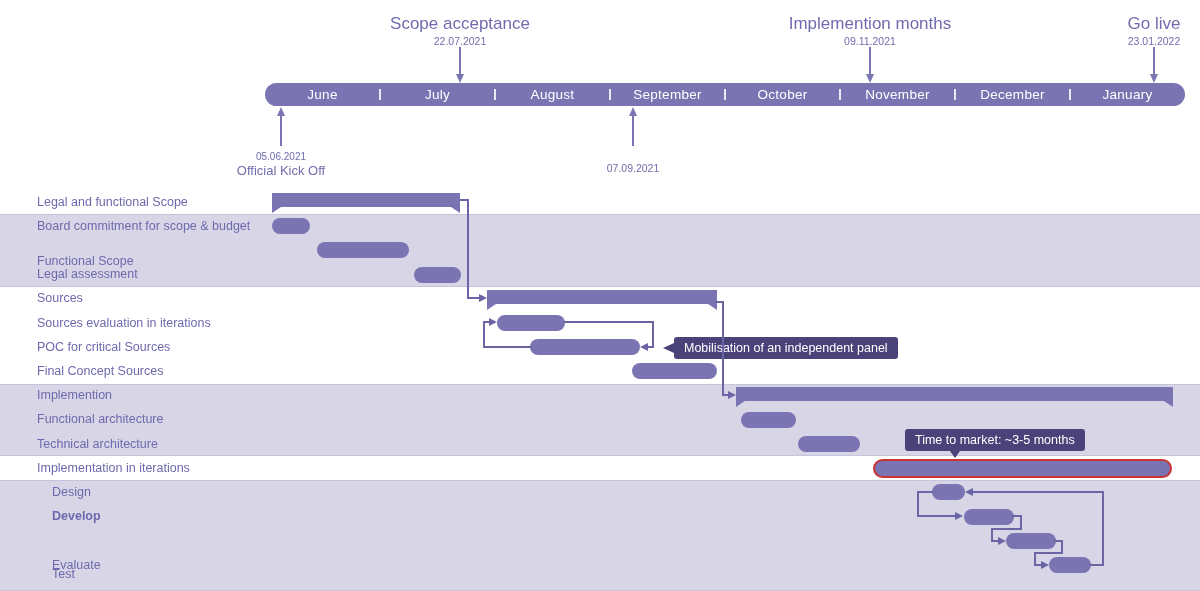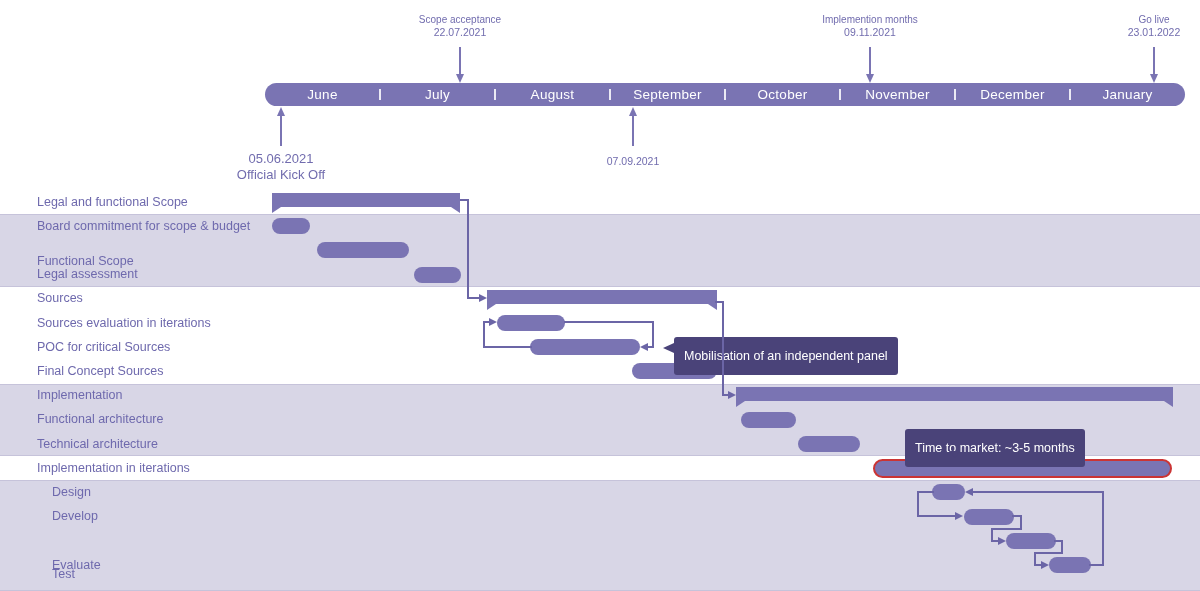--- a/index.html
+++ b/index.html
@@ -8,40 +8,40 @@
     background:#ffffff;font-family:"Liberation Sans",sans-serif;
     -webkit-font-smoothing:antialiased;
   }
   .band{position:absolute;left:0;width:1200px;background:#d8d6e6;
         border-top:1px solid #c6c3da;border-bottom:1px solid #c6c3da;box-sizing:border-box;z-index:0;}
   .row-label{position:absolute;font-size:12.5px;color:#6e69ad;z-index:1;white-space:nowrap;}
   .timeline-bar{position:absolute;background:#7a74b3;border-radius:12px;z-index:2;display:flex;align-items:center;}
   .month-cell{flex:1;text-align:center;color:#ffffff;font-size:13.5px;letter-spacing:.3px;}
   .month-divider{position:absolute;width:2px;height:11px;background:#ffffff;opacity:.85;z-index:3;}
   .ms-text{position:absolute;transform:translateX(-50%);width:230px;text-align:center;color:#716cae;z-index:2;}
-  .ms-title{font-size:10px;}
+  .ms-title{font-size:17px;}
   .ms-date{font-size:10.5px;margin-top:1px;}
   .ms-line{position:absolute;width:1.6px;background:#7a74b3;z-index:2;}
   .ms-head{position:absolute;width:0;height:0;z-index:2;}
   .ms-head.down{border-left:4.5px solid transparent;border-right:4.5px solid transparent;border-top:9px solid #7a74b3;}
   .ms-head.up{border-left:4.5px solid transparent;border-right:4.5px solid transparent;border-bottom:9px solid #7a74b3;}
   .bar{position:absolute;background:#7a74b3;z-index:2;}
   .bar.pill{height:16px;border-radius:8px;}
   .bar.summary{height:14px;border-radius:0;}
   .bar.summary::before{content:"";position:absolute;left:0;top:14px;width:0;height:0;
       border-top:6px solid #7a74b3;border-right:9px solid transparent;}
   .bar.summary::after{content:"";position:absolute;right:0;top:14px;width:0;height:0;
       border-top:6px solid #7a74b3;border-left:9px solid transparent;}
   .bar.outlined{height:19px;border-radius:10px;border:2px solid #cb3434;box-sizing:border-box;}
   .seg{position:absolute;background:#6b65a6;z-index:4;}
   .arrowhead{position:absolute;width:0;height:0;z-index:4;}
   .arrowhead.right{border-top:4.5px solid transparent;border-bottom:4.5px solid transparent;border-left:8px solid #6b65a6;}
   .arrowhead.left{border-top:4.5px solid transparent;border-bottom:4.5px solid transparent;border-right:8px solid #6b65a6;}
   .callout{position:absolute;background:#4a4379;color:#fff;font-size:12.5px;line-height:22px;
-           padding:8px 10px;border-radius:3px;white-space:nowrap;z-index:3;}
+           padding:0 10px;border-radius:3px;white-space:nowrap;z-index:3;}
   .callout-tail{position:absolute;width:0;height:0;z-index:3;}
   .callout-tail.left{border-top:5.5px solid transparent;border-bottom:5.5px solid transparent;border-right:11px solid #4a4379;}
   .callout-tail.bottom{border-left:5px solid transparent;border-right:5px solid transparent;border-top:7px solid #4a4379;}
 </style>
 </head>
 <body>
 
 <div id="page-root">
   <div id="bands">
       <div class="band" style="top: 214.2px; height: 72.6px;"></div>
@@ -50,26 +50,26 @@
     </div>
   <div id="row-labels">
       <div class="row-label" style="left: 37px; top: 194.6px;">Legal and functional Scope</div>
       <div class="row-label" style="left: 37px; top: 218.8px;">Board commitment for scope &amp; budget</div>
       <div class="row-label" style="left: 37px; top: 243px; margin-top: 11px;">Functional Scope</div>
       <div class="row-label" style="left: 37px; top: 267.2px;">Legal assessment</div>
       <div class="row-label" style="left: 37px; top: 291.4px;">Sources</div>
       <div class="row-label" style="left: 37px; top: 315.6px;">Sources evaluation in iterations</div>
       <div class="row-label" style="left: 37px; top: 339.8px;">POC for critical Sources</div>
       <div class="row-label" style="left: 37px; top: 364px;">Final Concept Sources</div>
-      <div class="row-label" style="left: 37px; top: 388.2px;">Implementation</div>
+      <div class="row-label" style="left: 37px; top: 388.2px;">Implemention</div>
       <div class="row-label" style="left: 37px; top: 412.4px;">Functional architecture</div>
       <div class="row-label" style="left: 37px; top: 436.6px;">Technical architecture</div>
       <div class="row-label" style="left: 37px; top: 460.8px;">Implementation in iterations</div>
       <div class="row-label" style="left: 52px; top: 485px;">Design</div>
-      <div class="row-label" style="left: 52px; top: 509.2px;">Develop</div>
+      <div class="row-label" style="left: 52px; top: 509.2px; font-weight: bold;">Develop</div>
       <div class="row-label" style="left: 52px; top: 533.4px; margin-top: 34px;">Test</div>
       <div class="row-label" style="left: 52px; top: 557.6px;">Evaluate</div>
     </div>
   <div id="timeline" class="timeline-bar" style="left: 265px; top: 83px; width: 920px; height: 23px;">
       <div class="month-cell">June</div>
       <div class="month-cell">July</div>
       <div class="month-cell">August</div>
       <div class="month-cell">September</div>
       <div class="month-cell">October</div>
       <div class="month-cell">November</div>
@@ -100,26 +100,26 @@
       <div class="ms-head down" style="left: 865.5px; top: 74px;"></div>
       <div class="ms-text" style="left: 1154px; top: 14px;">
         <div class="ms-title">Go live</div>
         <div class="ms-date">23.01.2022</div>
       </div>
       <div class="ms-line" style="left: 1153.2px; top: 47px; height: 28px;"></div>
       <div class="ms-head down" style="left: 1149.5px; top: 74px;"></div>
       <div class="ms-head up" style="left: 276.5px; top: 107px;"></div>
       <div class="ms-line" style="left: 280.2px; top: 115px; height: 31px;"></div>
       <div class="ms-text" style="left: 281px; top: 150px;">
-        <div class="ms-date" style="font-size: 13px;">05.06.2021</div>
+        <div class="ms-date" style="font-size: 10px;">05.06.2021</div>
         <div class="ms-title" style="font-size: 13px; margin-top: 1px;">Official Kick Off</div>
       </div>
       <div class="ms-head up" style="left: 628.5px; top: 107px;"></div>
       <div class="ms-line" style="left: 632.2px; top: 115px; height: 31px;"></div>
-      <div class="ms-text" style="left: 633px; top: 154px; text-align: center;">
+      <div class="ms-text" style="left: 633px; top: 161px; text-align: center;">
         <div class="ms-date" style="font-size: 10.5px;">07.09.2021</div>
       </div>
     </div>
   <div id="bars">
       <div class="bar summary" style="left: 272px; top: 193px; width: 188px;"></div>
       <div class="bar pill" style="left: 272px; top: 218.2px; width: 38px;"></div>
       <div class="bar pill" style="left: 317px; top: 242.4px; width: 92px;"></div>
       <div class="bar pill" style="left: 414px; top: 266.6px; width: 47px;"></div>
       <div class="bar summary" style="left: 487px; top: 289.8px; width: 230px;"></div>
       <div class="bar pill" style="left: 497px; top: 315px; width: 68px;"></div>

